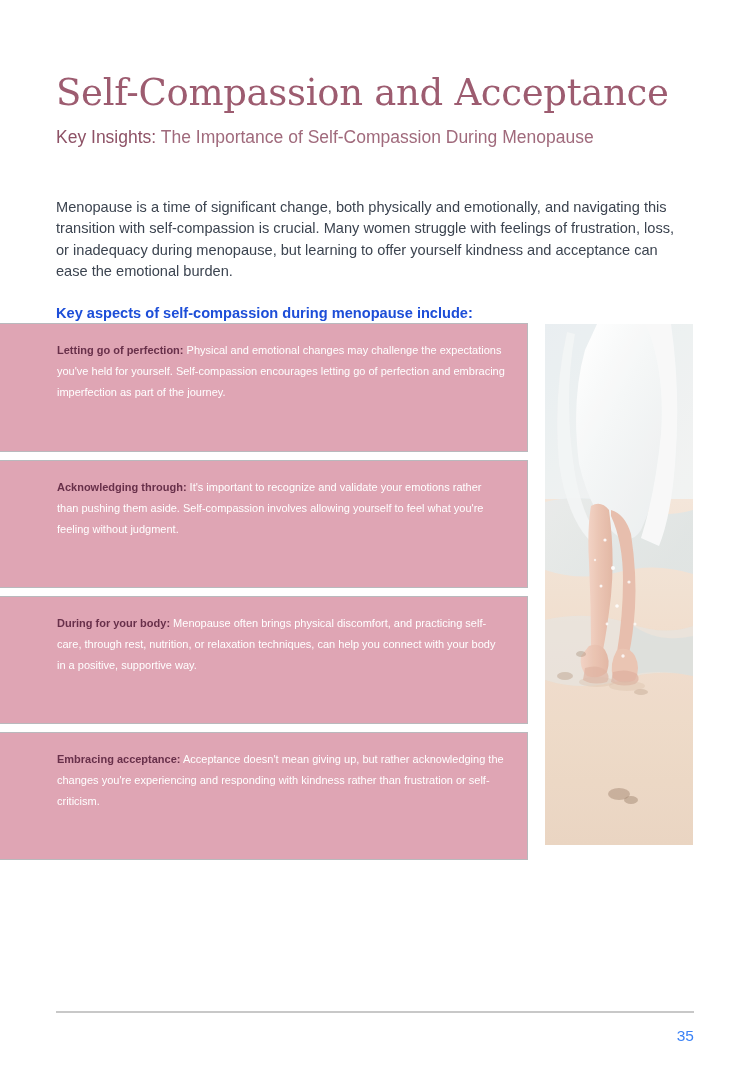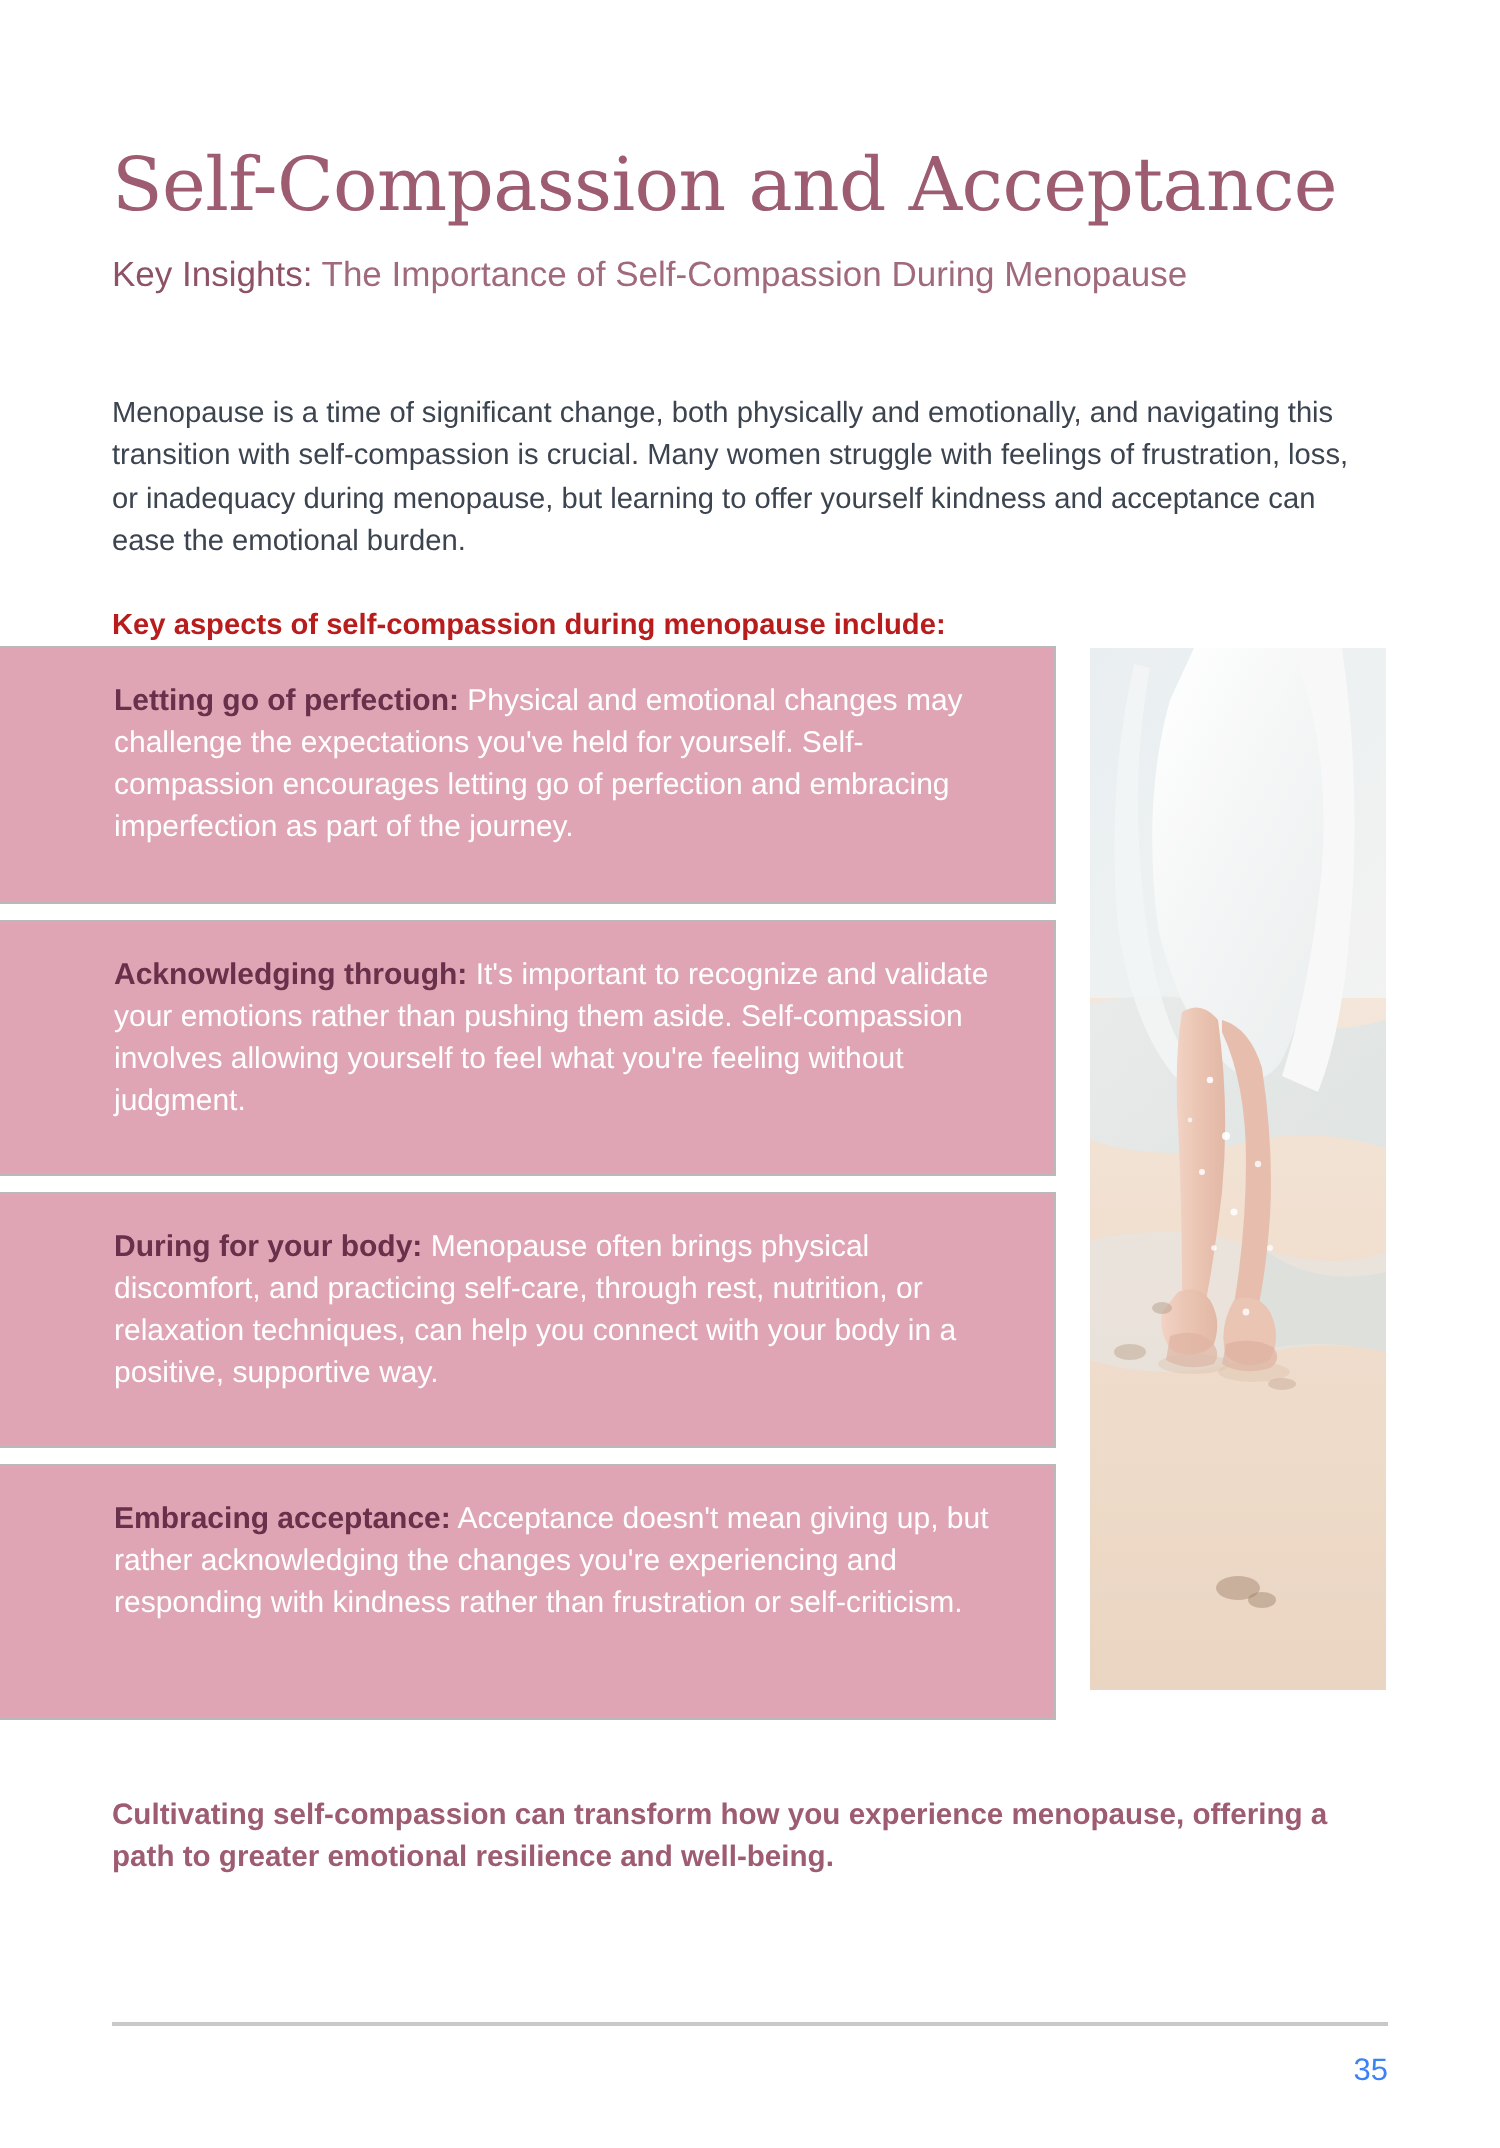--- a/index.html
+++ b/index.html
@@ -65,39 +65,39 @@
 
   
   .aspects-heading {
     position: absolute;
     left: 56px;
     top: 288px;
     width: 620px;
     font-size: 14.6px;
     font-weight: 700;
     line-height: 20px;
-    color: #b91c1c;
+    color: #1d4ed8;
   }
 
   
   .cards {
     position: absolute;
     left: -2px;
     top: 323px;
     width: 530px;
   }
   .card {
     background: #dfa5b4;
     border: 1px solid #b9b9bd;
     box-sizing: border-box;
     padding: 16px 22px 14px 58px;
     margin-bottom: 8px;
   }
   .card-text {
-    font-size: 15px;
+    font-size: 11px;
     line-height: 21px;
     color: #ffffff;
   }
   .card-text .lead {
     font-weight: 700;
     color: #68304a;
   }
   .card-1 { height: 129px; }
   .card-2 { height: 128px; }
   .card-3 { height: 128px; }
@@ -258,18 +258,17 @@
       <circle cx="62" cy="300" r="1.4" fill="#ffffff" opacity="0.8"></circle>
       <circle cx="84" cy="258" r="1.6" fill="#ffffff" opacity="0.8"></circle>
       <circle cx="90" cy="300" r="1.5" fill="#ffffff" opacity="0.75"></circle>
       <circle cx="78" cy="332" r="1.7" fill="#ffffff" opacity="0.8"></circle>
       <circle cx="50" cy="236" r="1.2" fill="#ffffff" opacity="0.7"></circle>
 
       <rect x="0" y="0" width="148" height="521" fill="#ffffff" opacity="0.12"></rect>
     </svg>
   </div>
 
-  <p class="closing">Cultivating self-compassion can transform how you experience menopause, offering a path to greater emotional resilience and well-being.</p>
 
   <div class="footer-rule"></div>
   <div class="footer-right">35</div>
 
 </div>
 
 </body></html>

